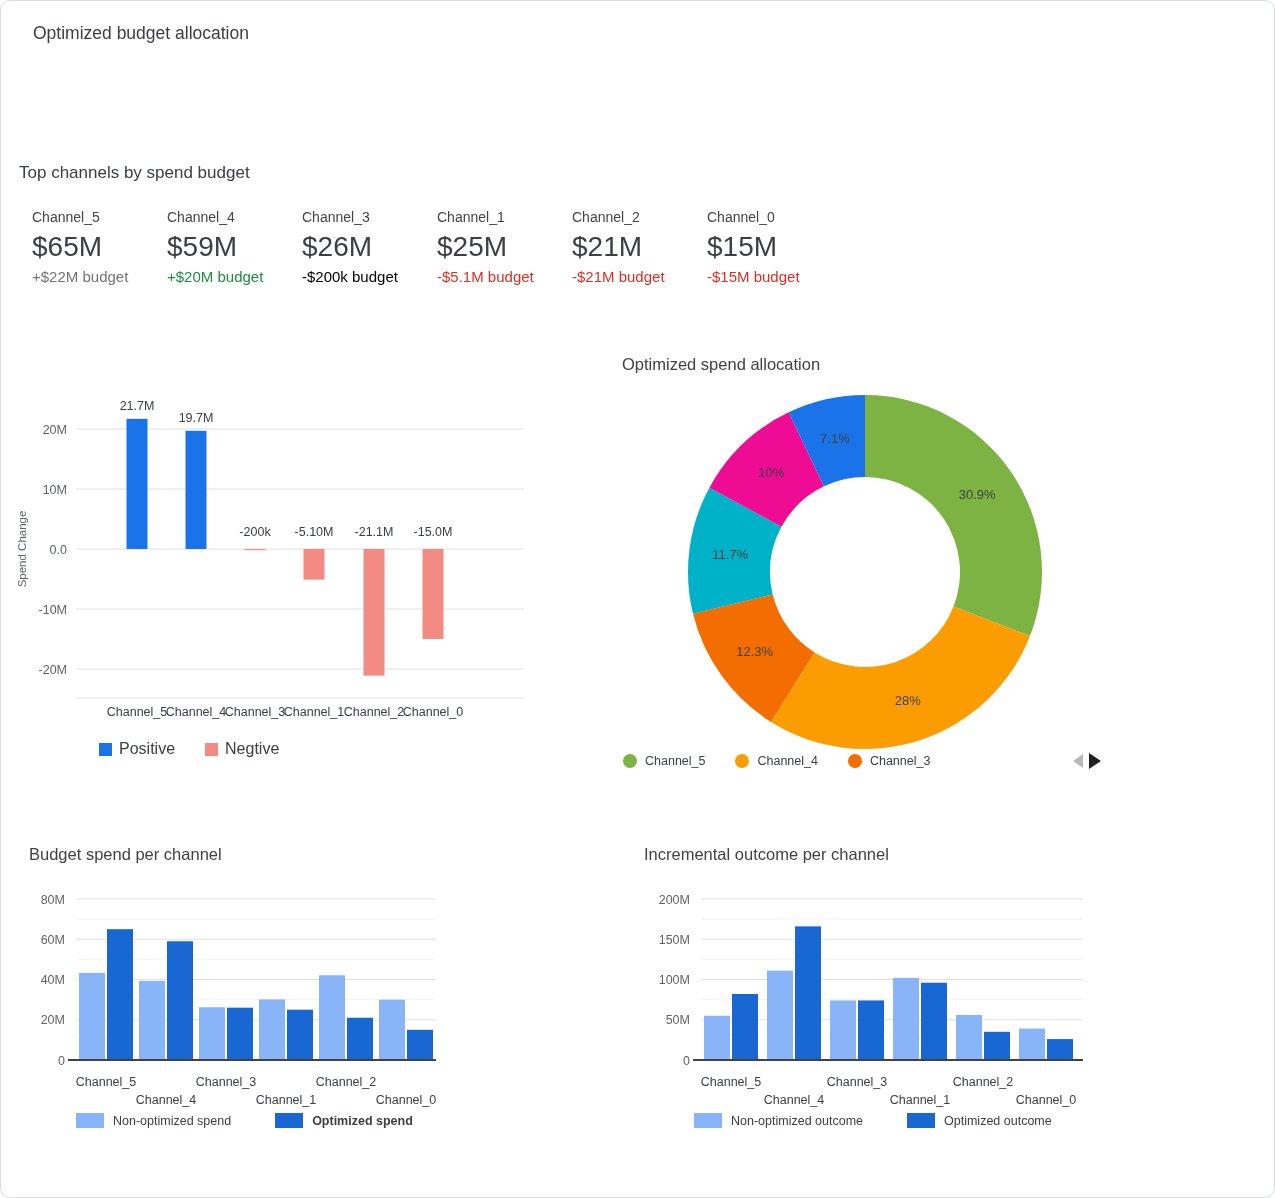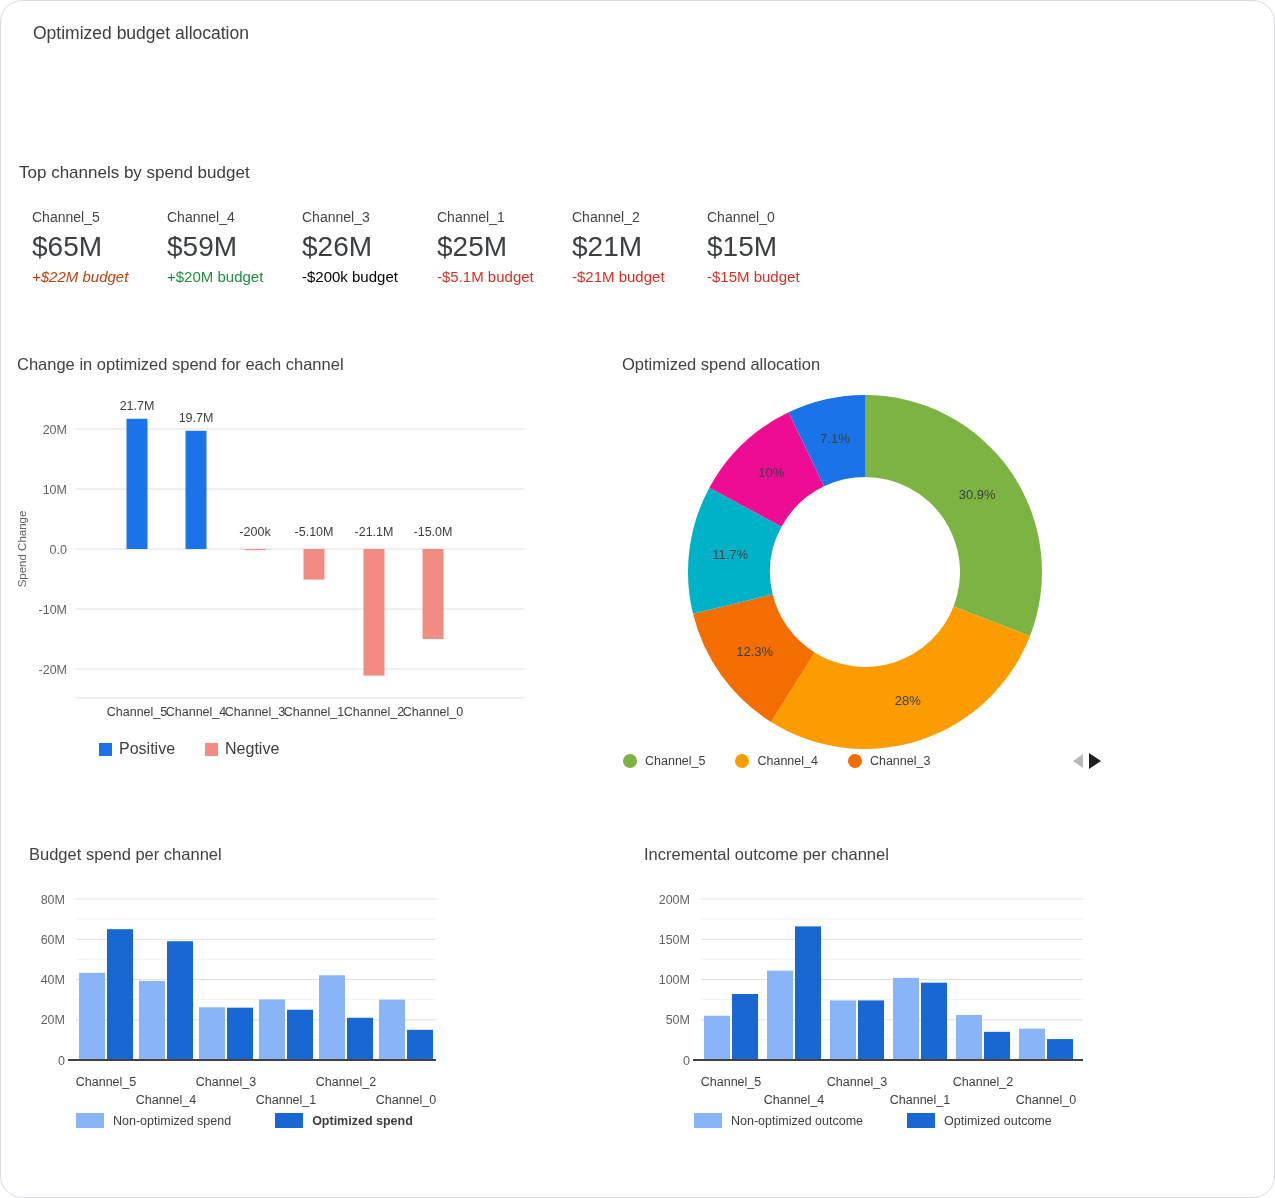--- a/index.html
+++ b/index.html
@@ -1,19 +1,19 @@
 <!DOCTYPE html>
 <html><head>
 <meta charset="utf-8">
 <style>
   * { margin:0; padding:0; box-sizing:border-box; }
   html,body { background:#fff; font-family:"Liberation Sans", sans-serif; }
   .card {
     position:relative; width:1275px; height:1198px;
-    background:#fff; border:1px solid #dadce0; border-radius:22px;
+    background:#fff; border:1px solid #dadce0; border-radius:10px;
     overflow:hidden;
   }
   .abs { position:absolute; }
   .hdr-title { left:32px; top:22px; font-size:17.5px; color:#3c4043; }
   .banner { left:0; top:55px; width:100%; height:75px; background:#e8f0fe;
     display:flex; align-items:center; }
   .banner-icon { margin-left:25px; width:32px; height:32px; display:flex; align-items:center; justify-content:center; }
   .banner-text { margin-left:18px; font-size:15.5px; color:#3c4043; }
   .sec-title { left:18px; top:162px; font-size:17px; color:#3c4043; }
   .chan-row { left:31px; top:208px; display:flex; }
@@ -40,21 +40,21 @@
 
   <div class="abs hdr-title">Optimized budget allocation</div>
 
 
   <div class="abs sec-title">Top channels by spend budget</div>
 
   <div class="abs chan-row">
     <div class="chan">
       <div class="chan-name">Channel_5</div>
       <div class="chan-value">$65M</div>
-      <div class="chan-delta" style="color: #c2410c; font-style: italic;">+$22M budget</div>
+      <div class="chan-delta" style="color: #737373;">+$22M budget</div>
     </div>
     <div class="chan">
       <div class="chan-name">Channel_4</div>
       <div class="chan-value">$59M</div>
       <div class="chan-delta" style="color: rgb(30, 142, 62);">+$20M budget</div>
     </div>
     <div class="chan">
       <div class="chan-name">Channel_3</div>
       <div class="chan-value">$26M</div>
       <div class="chan-delta" style="color: #000000;">-$200k budget</div>
@@ -69,21 +69,20 @@
       <div class="chan-value">$21M</div>
       <div class="chan-delta" style="color: rgb(217, 48, 37);">-$21M budget</div>
     </div>
     <div class="chan">
       <div class="chan-name">Channel_0</div>
       <div class="chan-value">$15M</div>
       <div class="chan-delta" style="color: rgb(217, 48, 37);">-$15M budget</div>
     </div>
   </div>
 
-  <div class="abs chart-title" style="left:16px; top:354px;">Change in optimized spend for each channel</div>
   <svg class="abs" style="left:0; top:385px;" width="560" height="375" id="chart-spend">
       <line x1="75" y1="43" x2="523" y2="43" stroke="#e0e0e0" stroke-width="1"></line>
       <text x="66" y="47.5" text-anchor="end" font-size="12.5" fill="#5f6368" transform="">20M</text>
       <line x1="75" y1="103" x2="523" y2="103" stroke="#e0e0e0" stroke-width="1"></line>
       <text x="66" y="107.5" text-anchor="end" font-size="12.5" fill="#5f6368" transform="">10M</text>
       <line x1="75" y1="163" x2="523" y2="163" stroke="#e0e0e0" stroke-width="1"></line>
       <text x="66" y="167.5" text-anchor="end" font-size="12.5" fill="#5f6368" transform="">0.0</text>
       <line x1="75" y1="223" x2="523" y2="223" stroke="#e0e0e0" stroke-width="1"></line>
       <text x="66" y="227.5" text-anchor="end" font-size="12.5" fill="#5f6368" transform="">-10M</text>
       <line x1="75" y1="283" x2="523" y2="283" stroke="#e0e0e0" stroke-width="1"></line>

